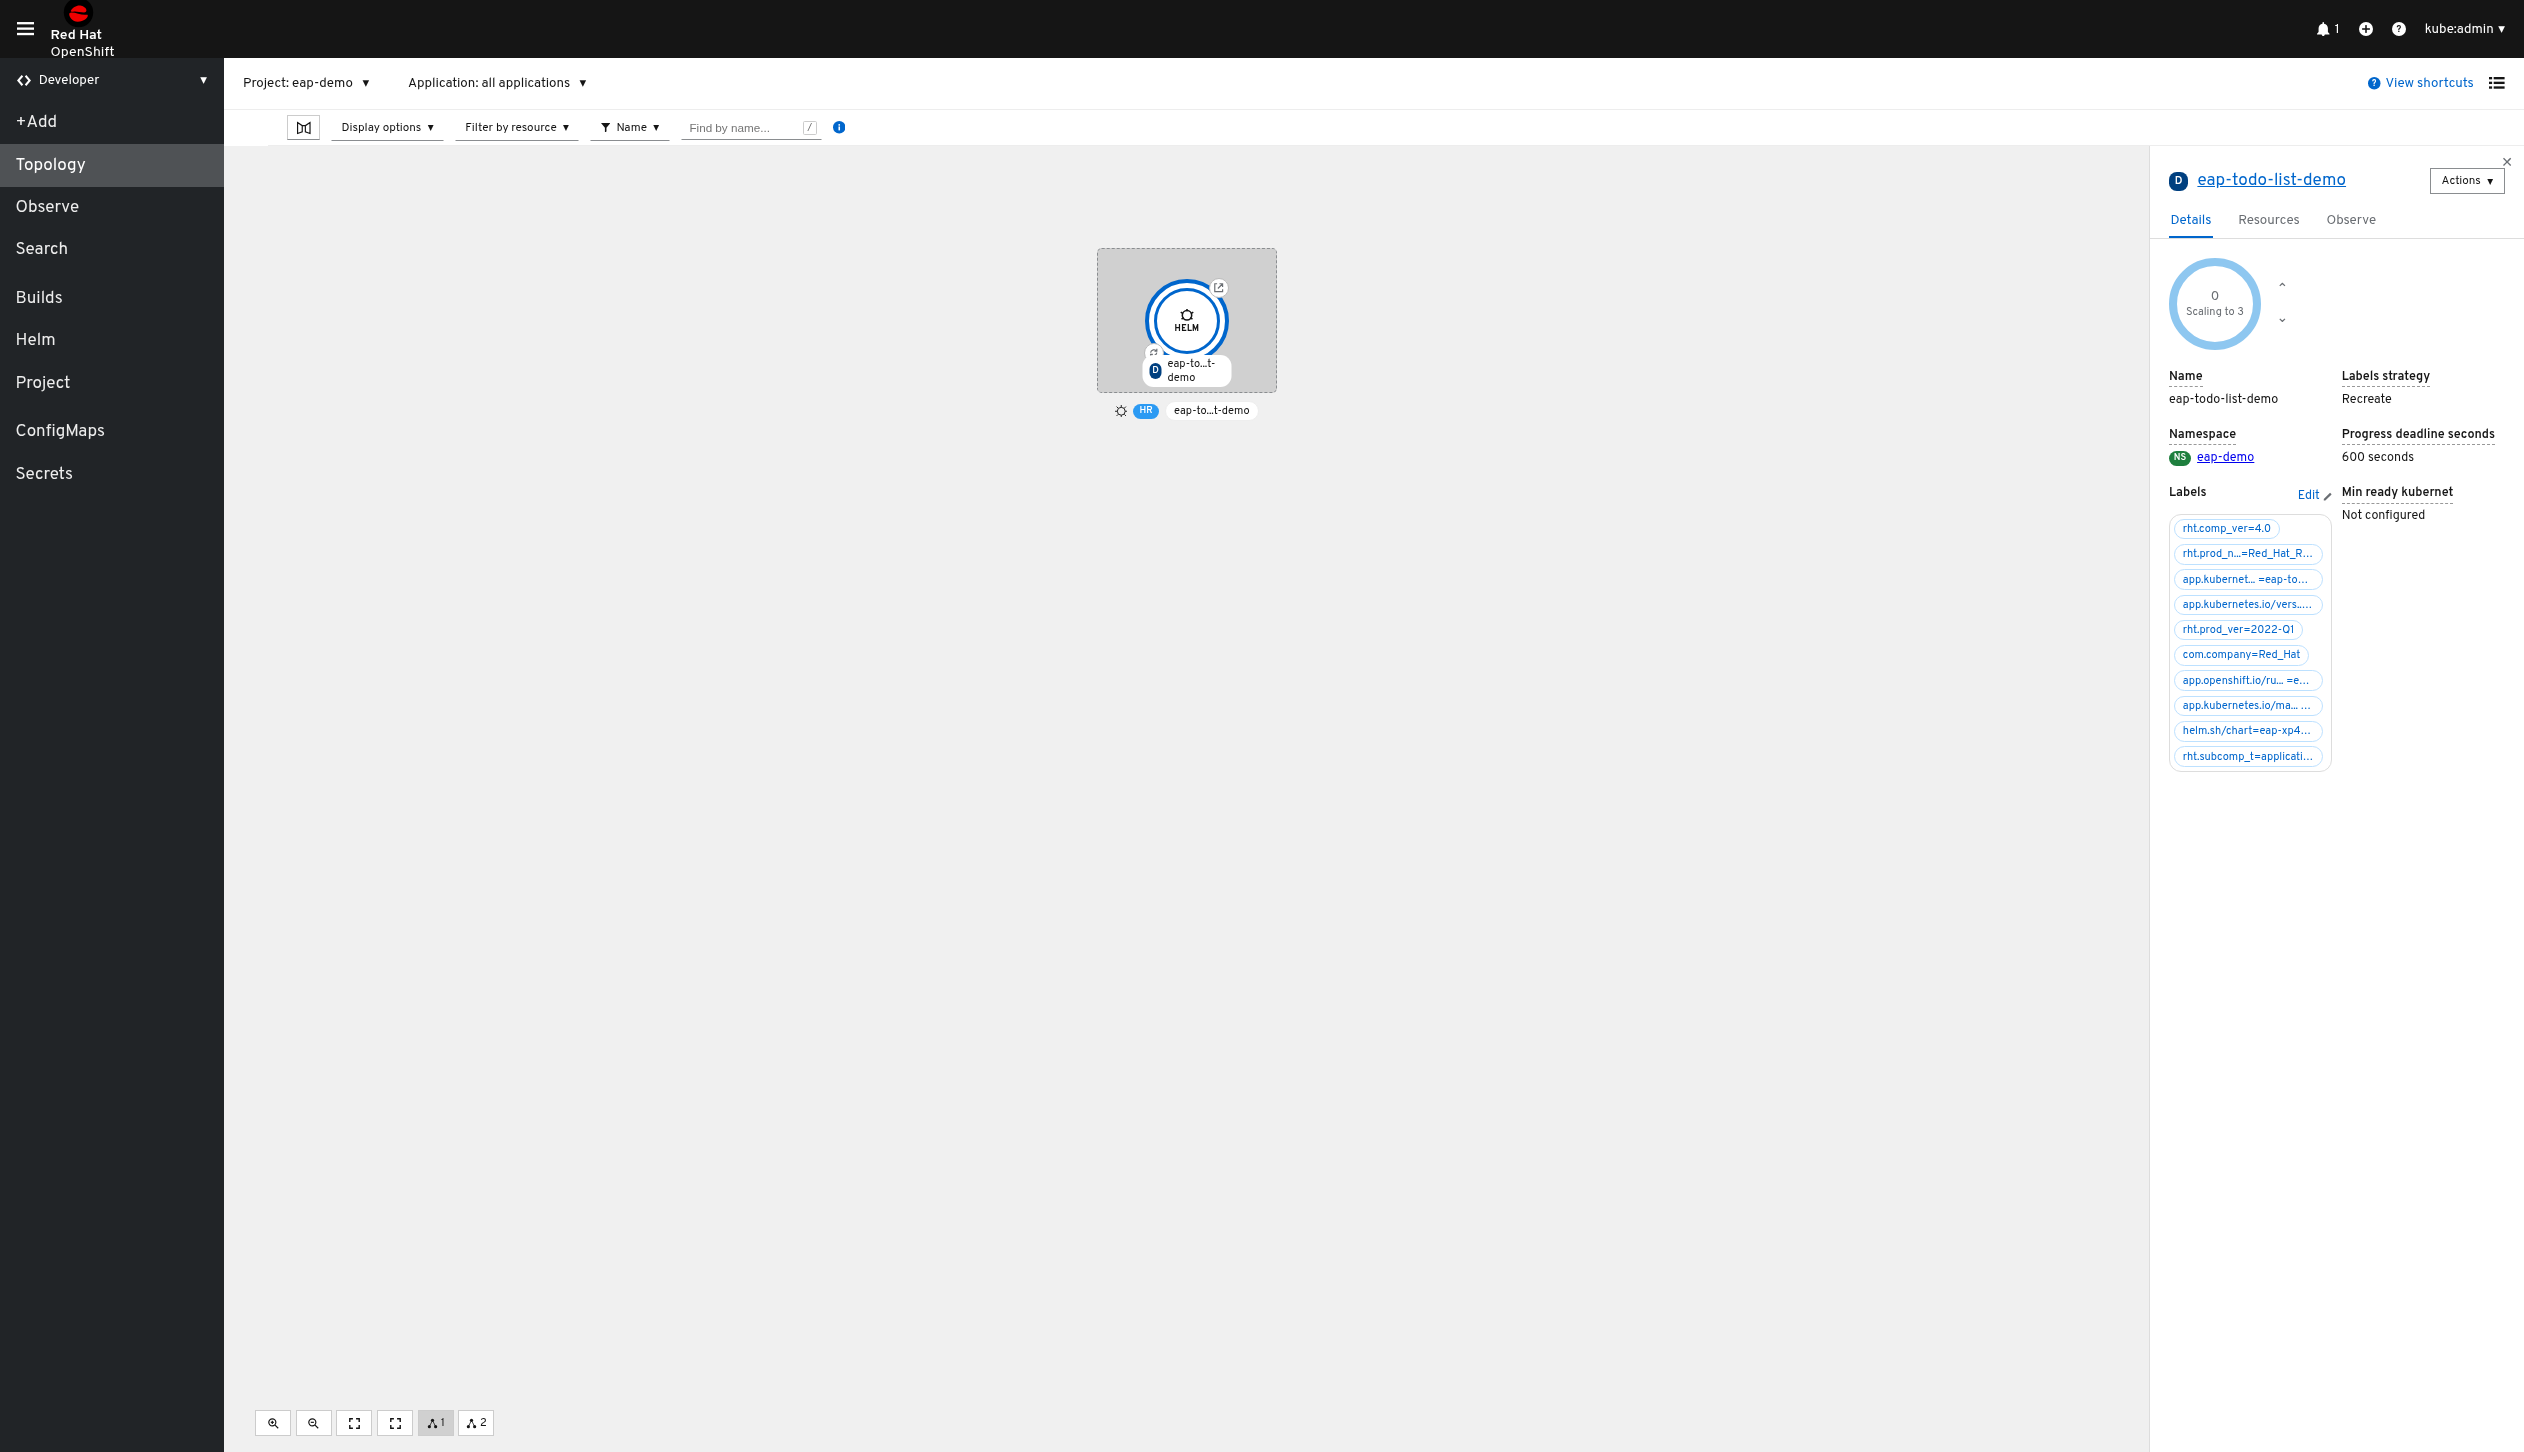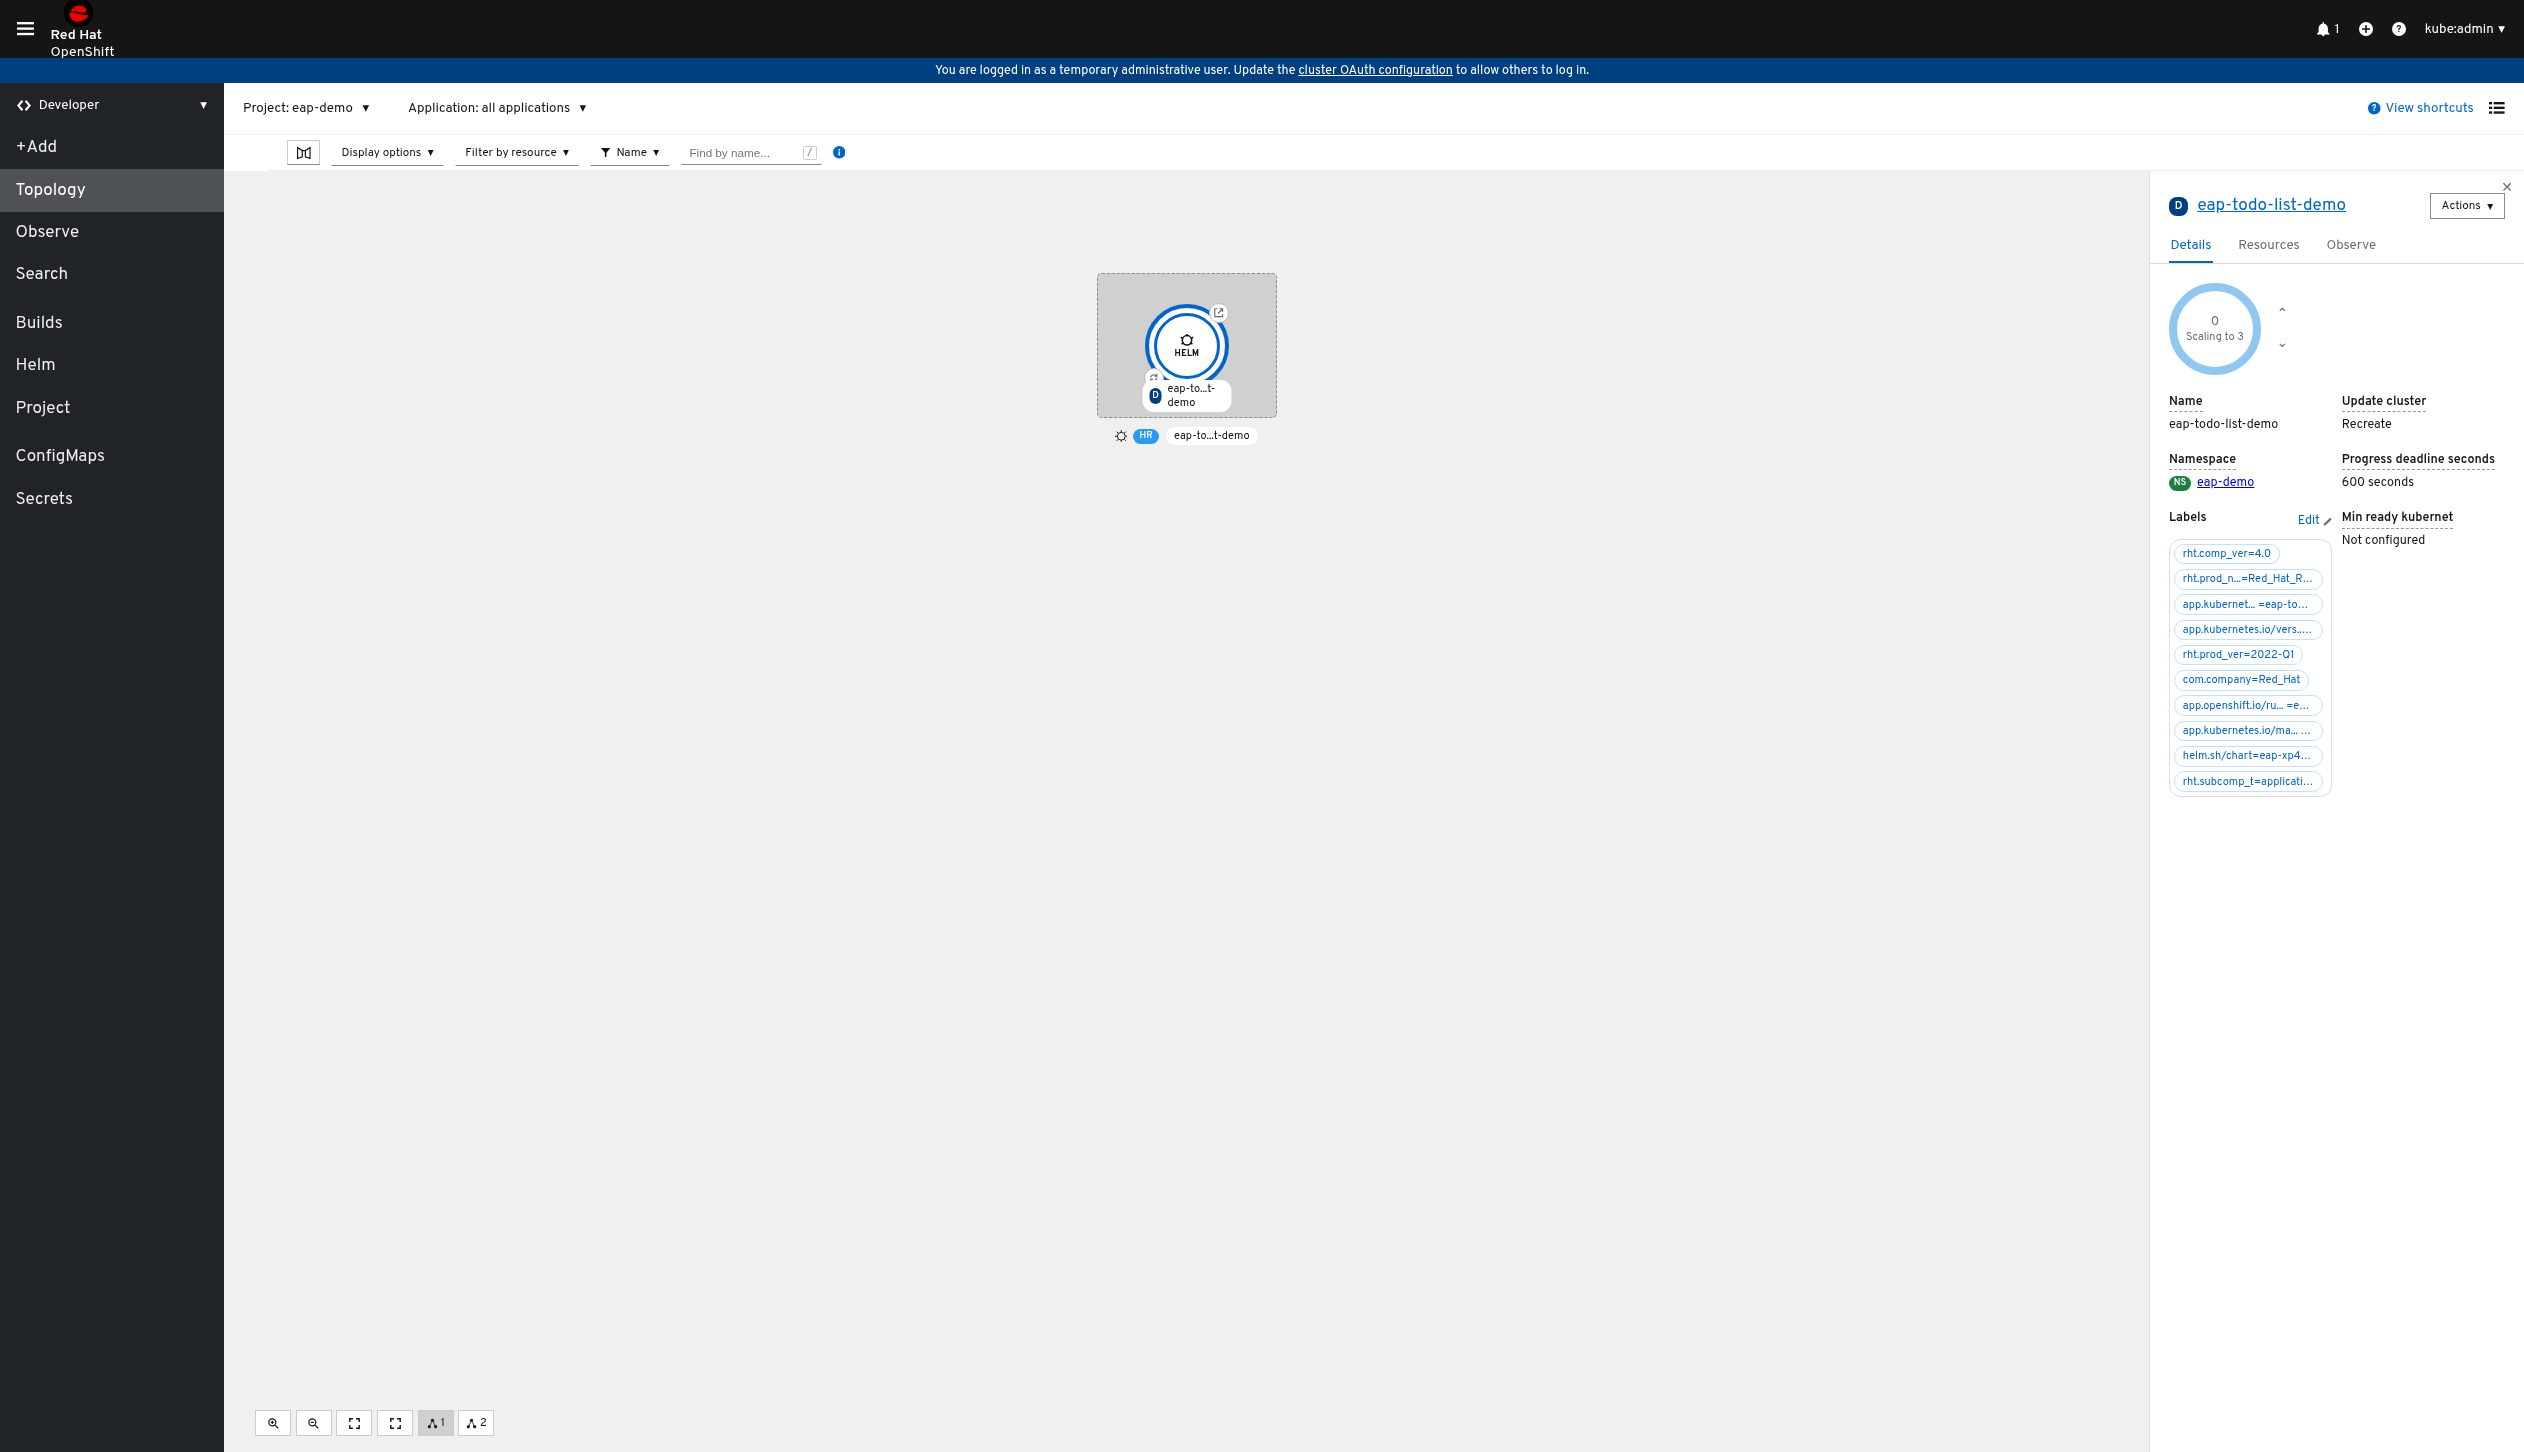--- a/index.html
+++ b/index.html
@@ -147,27 +147,20 @@
             <text x="9" y="13" text-anchor="middle" font-size="12" fill="#151515" font-weight="bold">?</text>
           </svg>
       </div>
       <div class="mast-user">
         <span>kube:admin</span>
         <span>▾</span>
       </div>
     </div>
   </div>
 
-  <div class="banner">
-    <span>
-      <span>You are logged in as a temporary administrative user. Update the </span>
-      <a href="#">cluster OAuth configuration</a>
-      <span> to allow others to log in.</span>
-    </span>
-  </div>
 
   <div class="body">
 
     <div class="sidebar">
       <div class="perspective">
         <svg width="14" height="11" viewBox="0 0 18 14" fill="#fff" style="margin-right:7.8px">
             <path d="M6 0L0 7l6 7 2-2-4.5-5L8 2 6 0zm6 0l-2 2 4.5 5L10 12l2 2 6-7-6-7z"></path>
           </svg>
         <span>Developer</span>
         <span class="caret">▾</span>
@@ -382,21 +375,21 @@
                 <span>⌄</span>
               </div>
             </div>
 
             <div class="detail-grid">
               <div class="detail-block">
                 <div class="dlabel">Name</div>
                 <div class="dval">eap-todo-list-demo</div>
               </div>
               <div class="detail-block">
-                <div class="dlabel">Update cluster</div>
+                <div class="dlabel">Labels strategy</div>
                 <div class="dval">Recreate</div>
               </div>
               <div class="detail-block">
                 <div class="dlabel">Namespace</div>
                 <div class="dval ns-link">
                   <span class="badge-ns">NS</span>
                   <a href="#">eap-demo</a>
                 </div>
               </div>
               <div class="detail-block">

